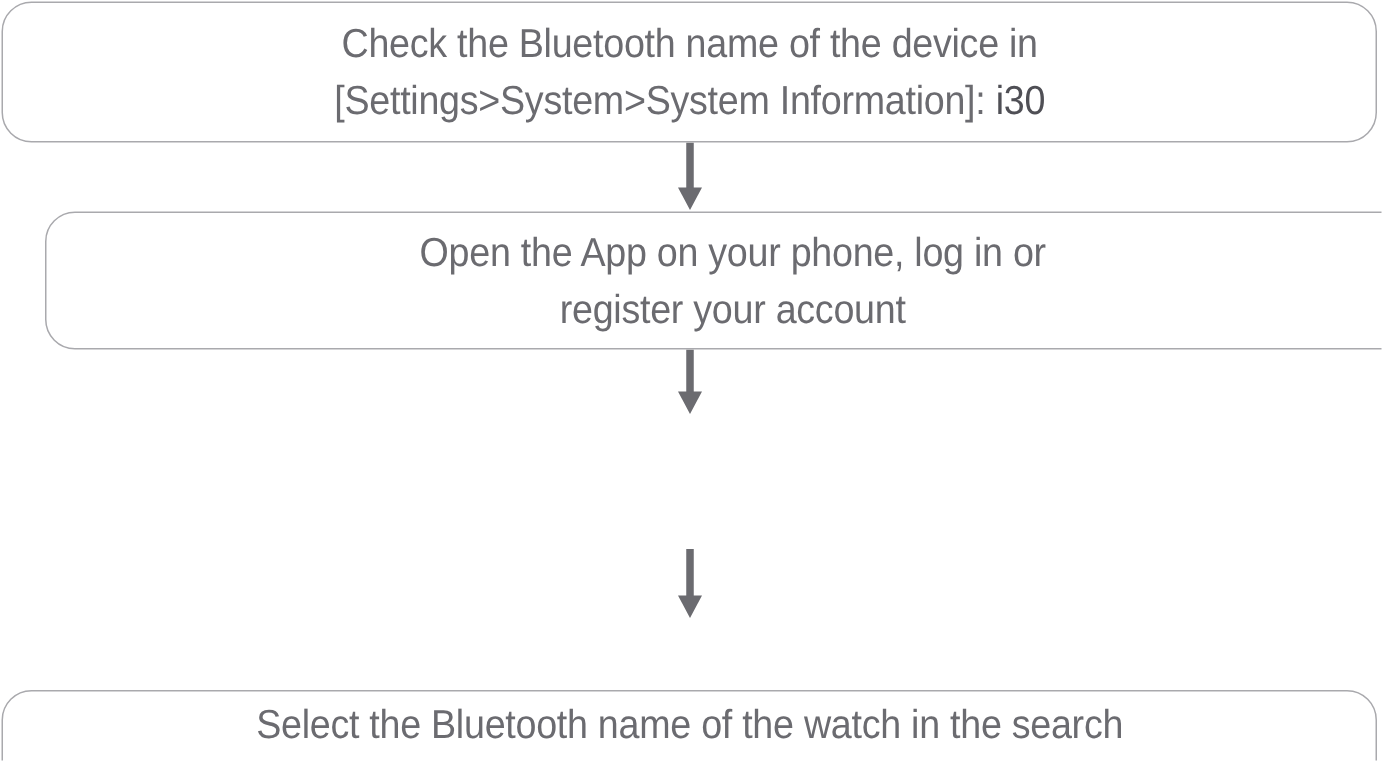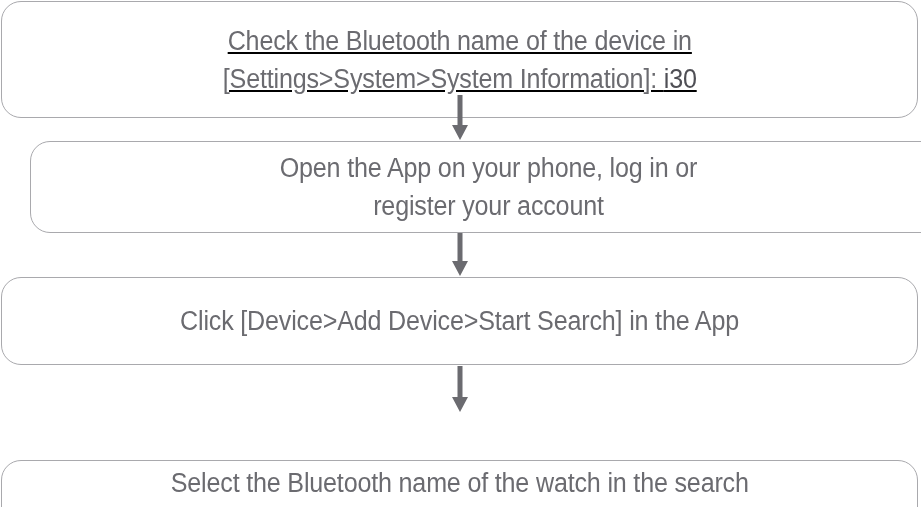--- a/index.html
+++ b/index.html
@@ -44,21 +44,21 @@
     transform: scaleX(0.93);
     transform-origin: center center;
     white-space: pre-line;
     padding: 0 14px;
   }
 
   .node-text .emphasis {
     color: #4f4f55;
   }
 
-  #node-1 { top: 1px;   height: 117px; text-decoration: underline; }
+  #node-1 { top: 1px;   height: 94px; }
   #node-2 { top: 141px; height: 92px; margin-left: 29px; }
   #node-3 { top: 277px; height: 88px; }
   #node-4 { top: 413px; height: 83px; margin-top: 47px; }
 
   
   .arrow {
     position: absolute;
     left: 447px;
     width: 26px;
   }
@@ -90,23 +90,20 @@
 register your account</div>
   </div>
 
   <div class="arrow" id="arrow-2">
     <svg width="26" height="44" viewBox="0 0 26 44">
       <rect x="10.5" y="0" width="5" height="31" fill="#6b6b70"></rect>
       <polygon points="5,28 21,28 13,43" fill="#6b6b70"></polygon>
     </svg>
   </div>
 
-  <div class="node" id="node-3">
-    <div class="node-text">Click [Device&gt;Add Device&gt;Start Search] in the App</div>
-  </div>
 
   <div class="arrow" id="arrow-3">
     <svg width="26" height="47" viewBox="0 0 26 47">
       <rect x="10.5" y="0" width="5" height="34" fill="#6b6b70"></rect>
       <polygon points="5,31 21,31 13,46" fill="#6b6b70"></polygon>
     </svg>
   </div>
 
   <div class="node" id="node-4">
     <div class="node-text">Select the Bluetooth name of the watch in the search

